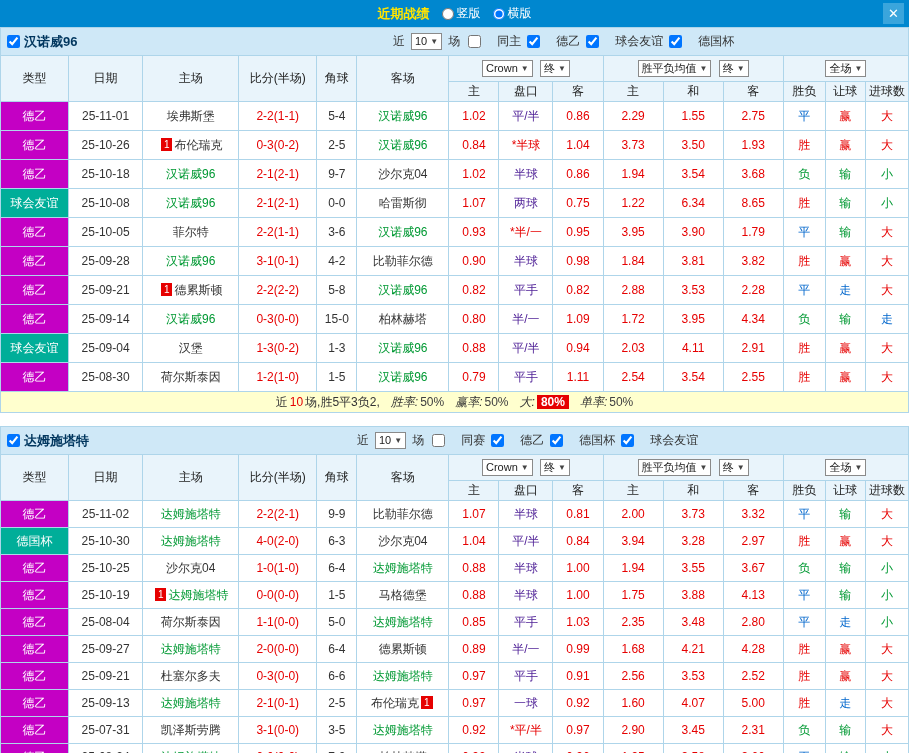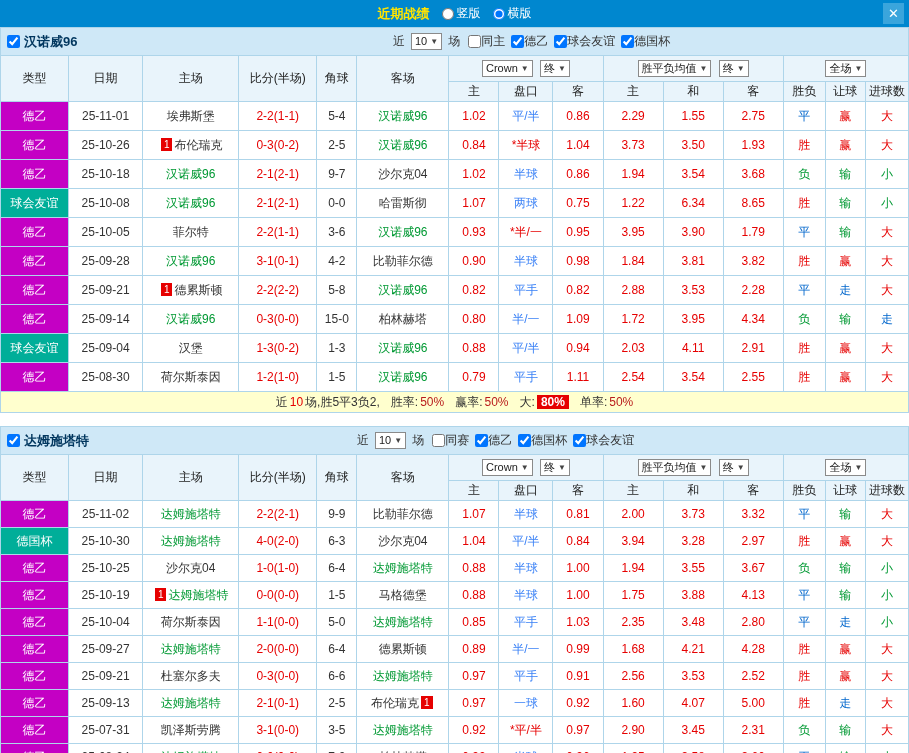--- a/index.html
+++ b/index.html
@@ -19,21 +19,21 @@
   
   .strip { height:28px; background:#cfe8f7; border:1px solid #aed5ea; border-bottom:none;
     display:flex; align-items:center; padding:0 6px; position:relative; }
   .teamchk { display:inline-flex; align-items:center; gap:4px; }
   .teamchk input { width:13px; height:13px; margin:0; }
   .teamname { font-weight:bold; color:#00365e; font-size:13px; }
   .filters { position:absolute; display:flex; align-items:center; gap:4px; }
   .filters.f0 { left:392px; }
   .filters.f1 { left:356px; }
   .chkgroup { display:inline-flex; align-items:center; gap:6px; margin-left:4px; }
-  .chk { display:inline-flex; align-items:center; gap:0; cursor:pointer; }
+  .chk { display:inline-flex; align-items:center; gap:16px; cursor:pointer; }
   .chk input { width:13px; height:13px; margin:0; }
 
   
   .sel { display:inline-flex; align-items:center; background:#fff; border:1px solid #8a8a8a;
     padding:1px 3px; font-size:11px; color:#222; cursor:pointer; line-height:13px; margin:0 2px; }
   .caret { font-size:8px; margin-left:3px; color:#444; }
 
   
   table.grid { width:909px; border-collapse:collapse; table-layout:fixed; }
   .grid th, .grid td { border:1px solid #aed5ea; text-align:center; overflow:hidden;
@@ -41,34 +41,34 @@
   .grid thead th { background:#e9f4fb; font-weight:normal; color:#222; }
   .grid thead tr:first-child th { height:26px; }
   .grid thead tr:last-child th { height:20px; }
   .grid tbody td { height:29px; background:#fff; }
   table.t2 tbody td { height:27px; }
 
   .bg-m { background:#c400c4 !important; color:#fff; }
   .bg-t { background:#00ae99 !important; color:#fff; }
   .score { color:#e60000; }
   .num  { color:#e60000; }
-  .hcap { color:#3b82f6;margin-top:44px; }
+  .hcap { color:#4c1d95;margin-top:44px; }
   .team { color:#333; }
   .team.focus, .team.focus span[data-name="team-name"] { color:#009933; }
   .t-red { color:#e60000; } .t-blue { color:#0066cc; } .t-green { color:#009933; }
   .card { display:inline-block; background:#e60000; color:#fff; font-size:10px;
     line-height:13px; padding:0 3px; margin:0 2px; vertical-align:1px; }
 
   
   .summary { height:21px; background:#ffffce; border:1px solid #aed5ea; border-top:none;
     display:flex; align-items:center; justify-content:center; }
   .summary span { margin:0 1px; }
-  .p-red { color:#e60000; } .p-blue { color:#b91c1c; }
+  .p-red { color:#e60000; } .p-blue { color:#404040; }
   .p-badge { background:#e60000; color:#fff; font-weight:bold; padding:0 4px; }
-  .p-gap { margin-left:10px !important; }
+  .p-gap { margin-left:10px !important;font-style:italic; }
 
   .gap { height:13px; background:#fff; }
 </style>
 </head>
 <body>
 
 <div class="topbar" data-name="topbar">
   <span class="title" data-name="panel-title">近期战绩</span>
   <label class="radio-opt" data-name="layout-vertical-option">
     <input type="radio" name="layout" data-name="vertical-radio" style="">
@@ -531,21 +531,21 @@
           <td class="num" data-name="away-odds">1.00</td>
           <td class="num" data-name="avg-home-odds">1.75</td>
           <td class="num" data-name="avg-draw-odds">3.88</td>
           <td class="num" data-name="avg-away-odds">4.13</td>
           <td class="t-blue" data-name="result-wdl">平</td>
           <td class="t-green" data-name="result-handicap">输</td>
           <td class="t-green" data-name="result-goals">小</td>
         </tr>
         <tr data-name="match-row">
           <td class="bg-m" data-name="competition-badge">德乙</td>
-          <td data-name="match-date">25-10-04</td>
+          <td data-name="match-date">25-08-04</td>
           <td class="team" data-name="home-team"><span data-name="team-name">荷尔斯泰因</span></td>
           <td class="score" data-name="final-score">1-1(0-0)</td>
           <td data-name="corner-count">5-0</td>
           <td class="team focus" data-name="away-team"><span data-name="team-name">达姆施塔特</span></td>
           <td class="num" data-name="home-odds">0.85</td>
           <td class="hcap" data-name="handicap-line">平手</td>
           <td class="num" data-name="away-odds">1.03</td>
           <td class="num" data-name="avg-home-odds">2.35</td>
           <td class="num" data-name="avg-draw-odds">3.48</td>
           <td class="num" data-name="avg-away-odds">2.80</td>

